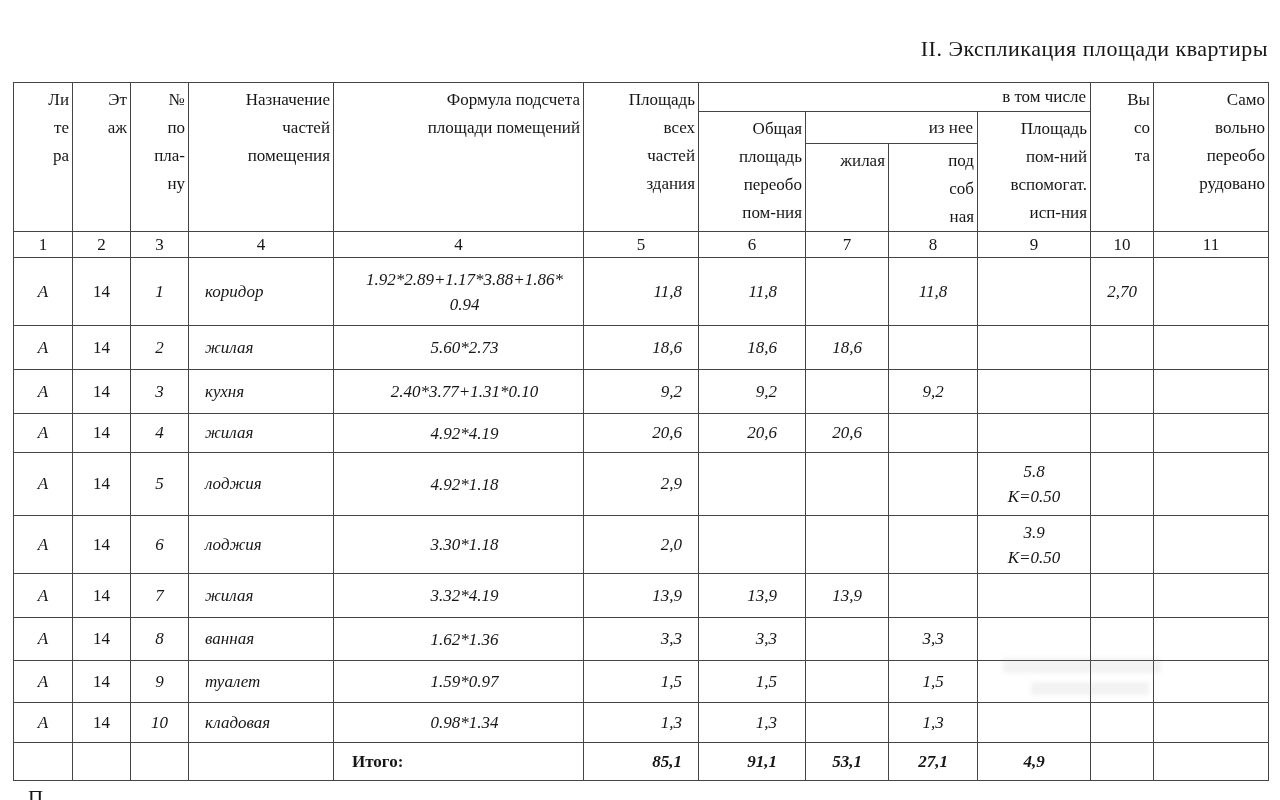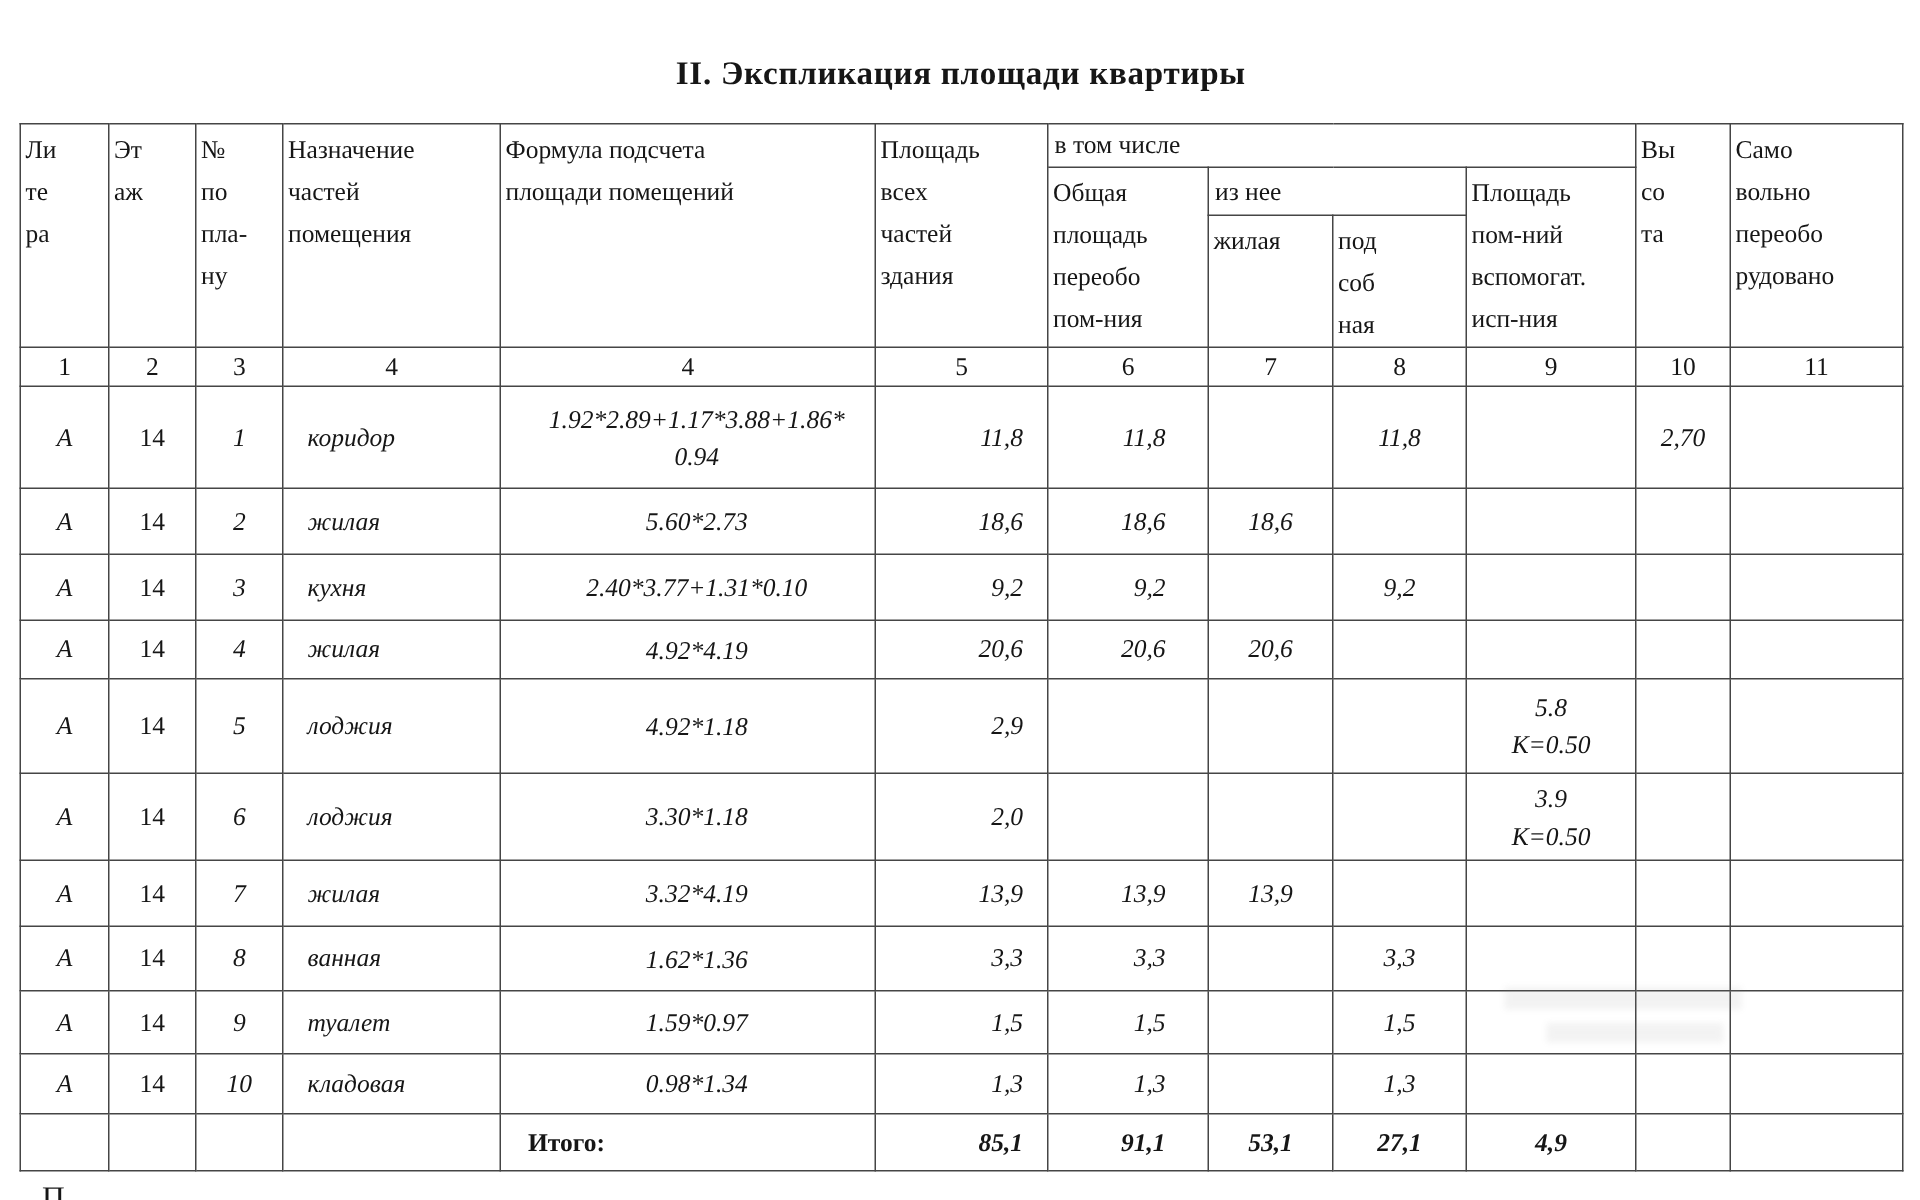--- a/index.html
+++ b/index.html
@@ -3,35 +3,35 @@
 <meta charset="utf-8">
 <style>
   html,body{margin:0;padding:0;}
   body{
     width:1280px;height:800px;overflow:hidden;position:relative;
     background:#ffffff;color:#161616;
     font-family:"Liberation Serif","DejaVu Serif",serif;
   }
   .doc-title{
     position:absolute;top:36px;left:13px;width:1255px;
-    text-align:center;font-size:22px;font-weight:bold;
+    text-align:right;font-size:22px;font-weight:normal;
     letter-spacing:.5px;
   }
   table.expl{
     position:absolute;top:82px;left:13px;
     width:1255px;table-layout:fixed;
     border-collapse:collapse;
   }
   table.expl th,table.expl td{
     border:1px solid #454545;
     font-size:17px;font-weight:normal;
     overflow:hidden;
   }
   
-  thead th{vertical-align:top;text-align:left;white-space:pre-line;line-height:28px;padding:3px 3px 0;}
+  thead th{vertical-align:top;text-align:right;white-space:pre-line;line-height:28px;padding:3px 3px 0;}
   thead th.hg{vertical-align:middle;line-height:20px;padding:4px;}
   tr.h-band1{height:26px;}
   tr.h-band2{height:32px;}
   tr.h-band3{height:86px;}
   tr.h-nums{height:26px;}
   tr.h-nums td{text-align:center;vertical-align:middle;line-height:20px;padding:0;}
   
   #tb td{vertical-align:middle;padding:2px 4px;}
   #tb .it{font-style:italic;}
   #tb .tc{text-align:center;}

